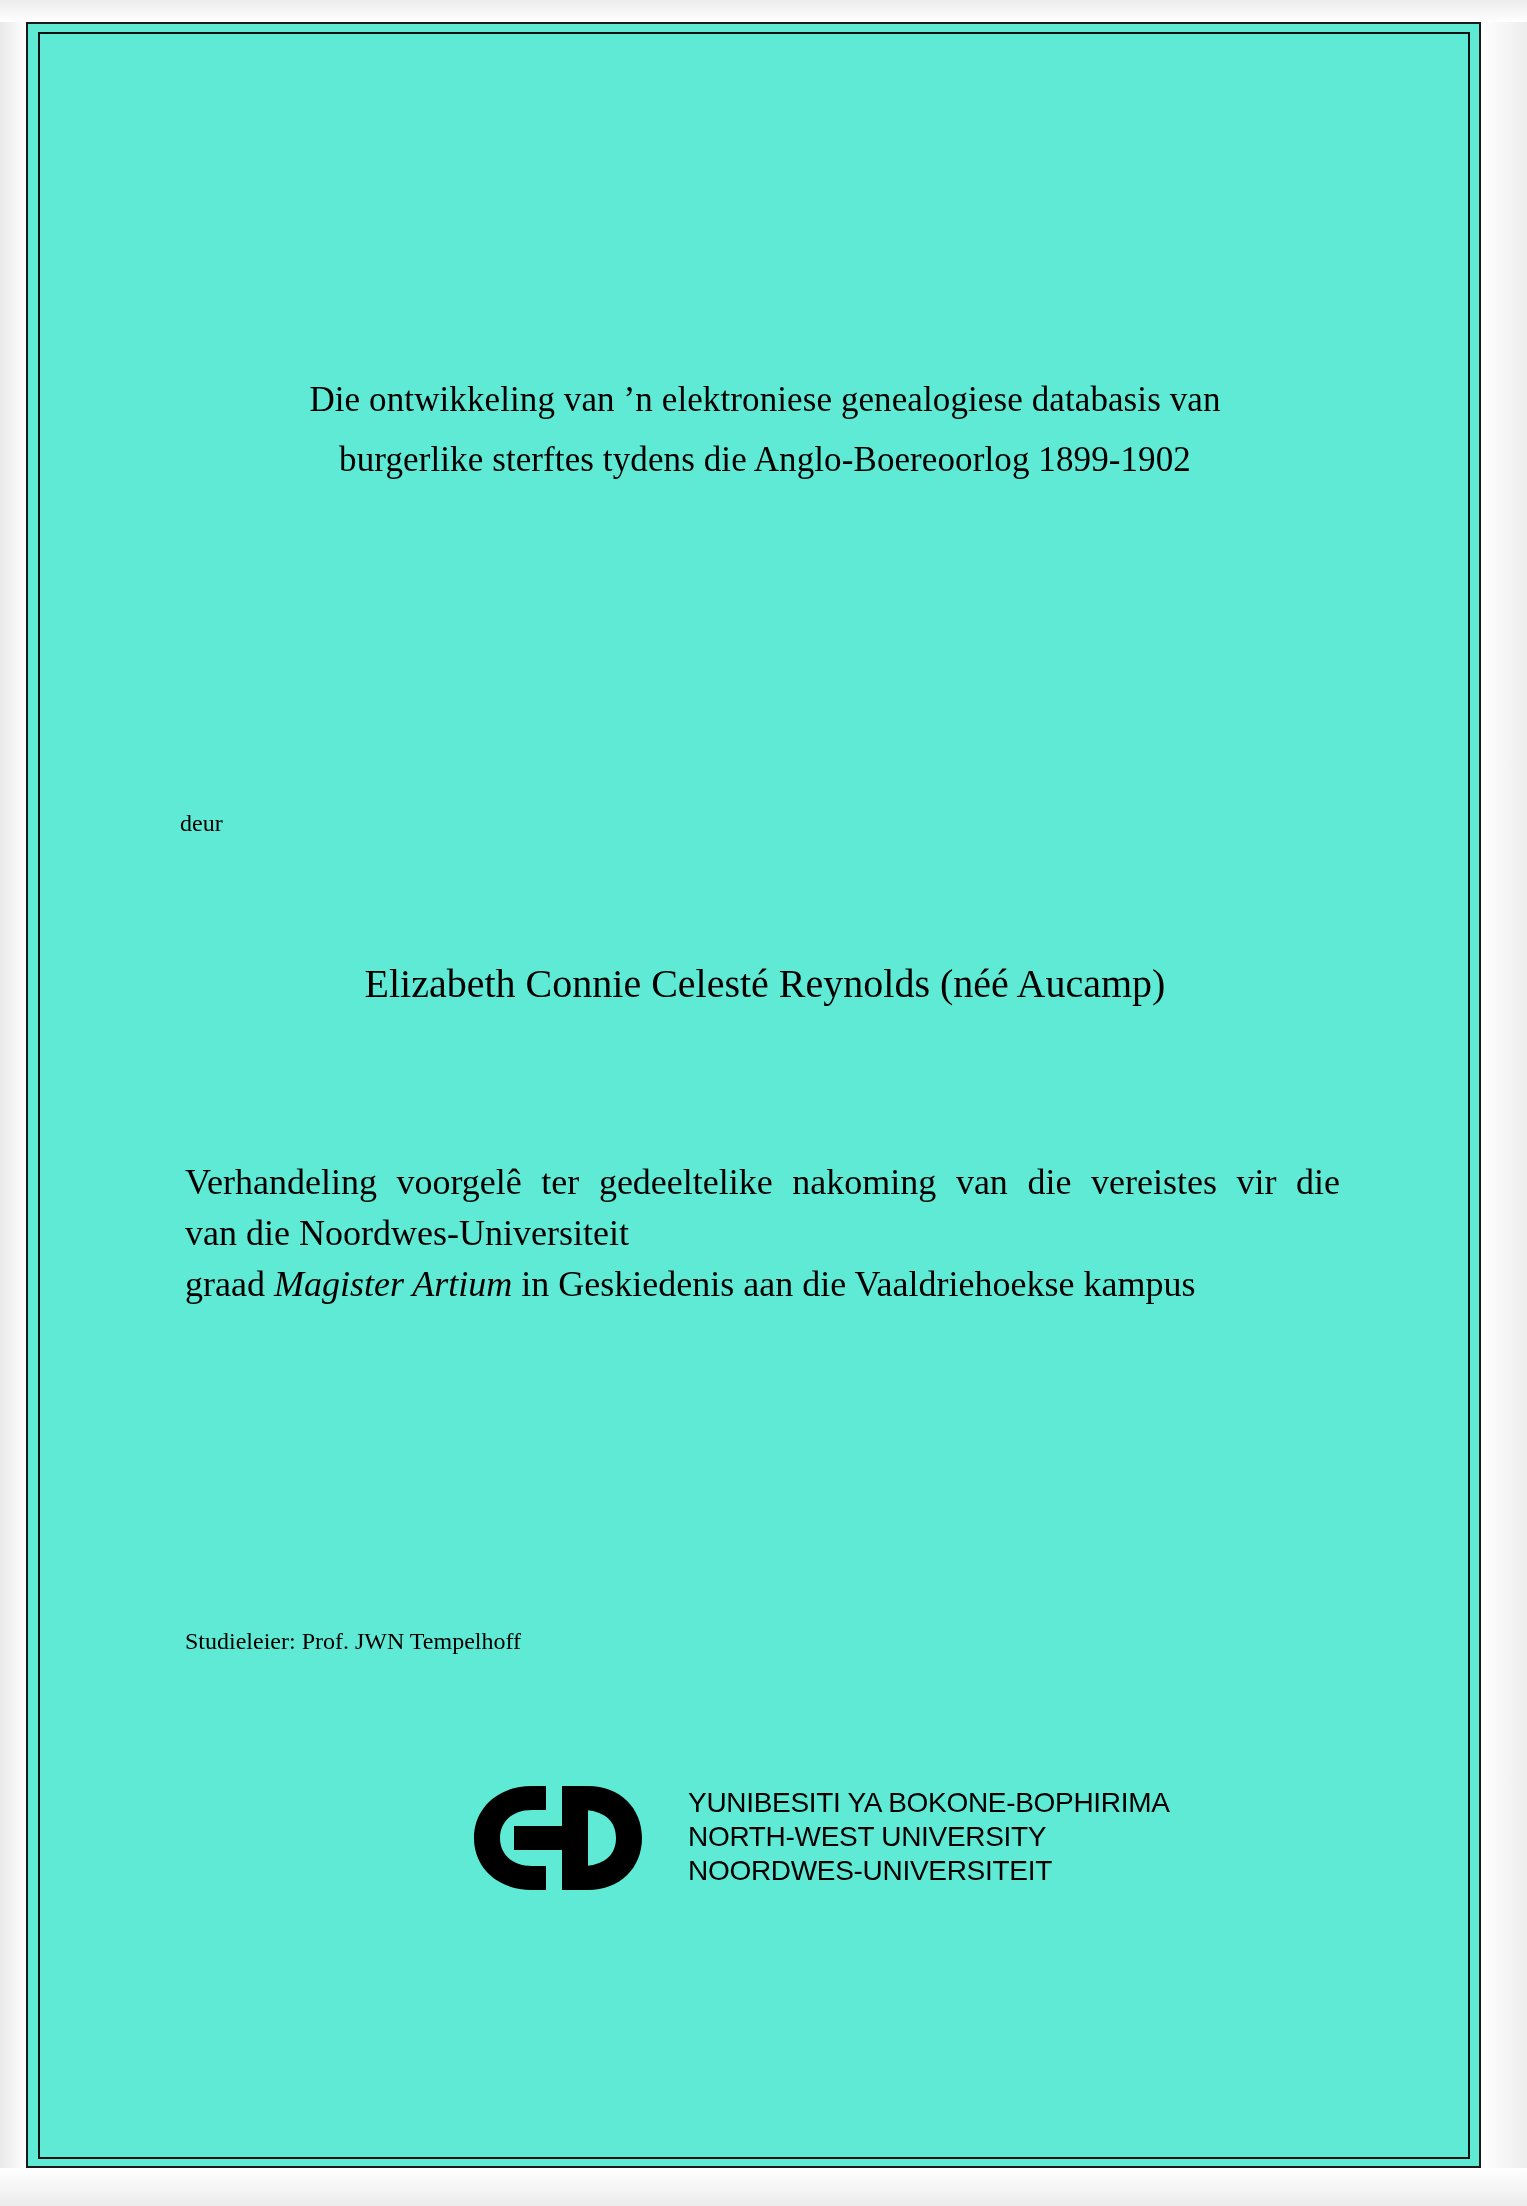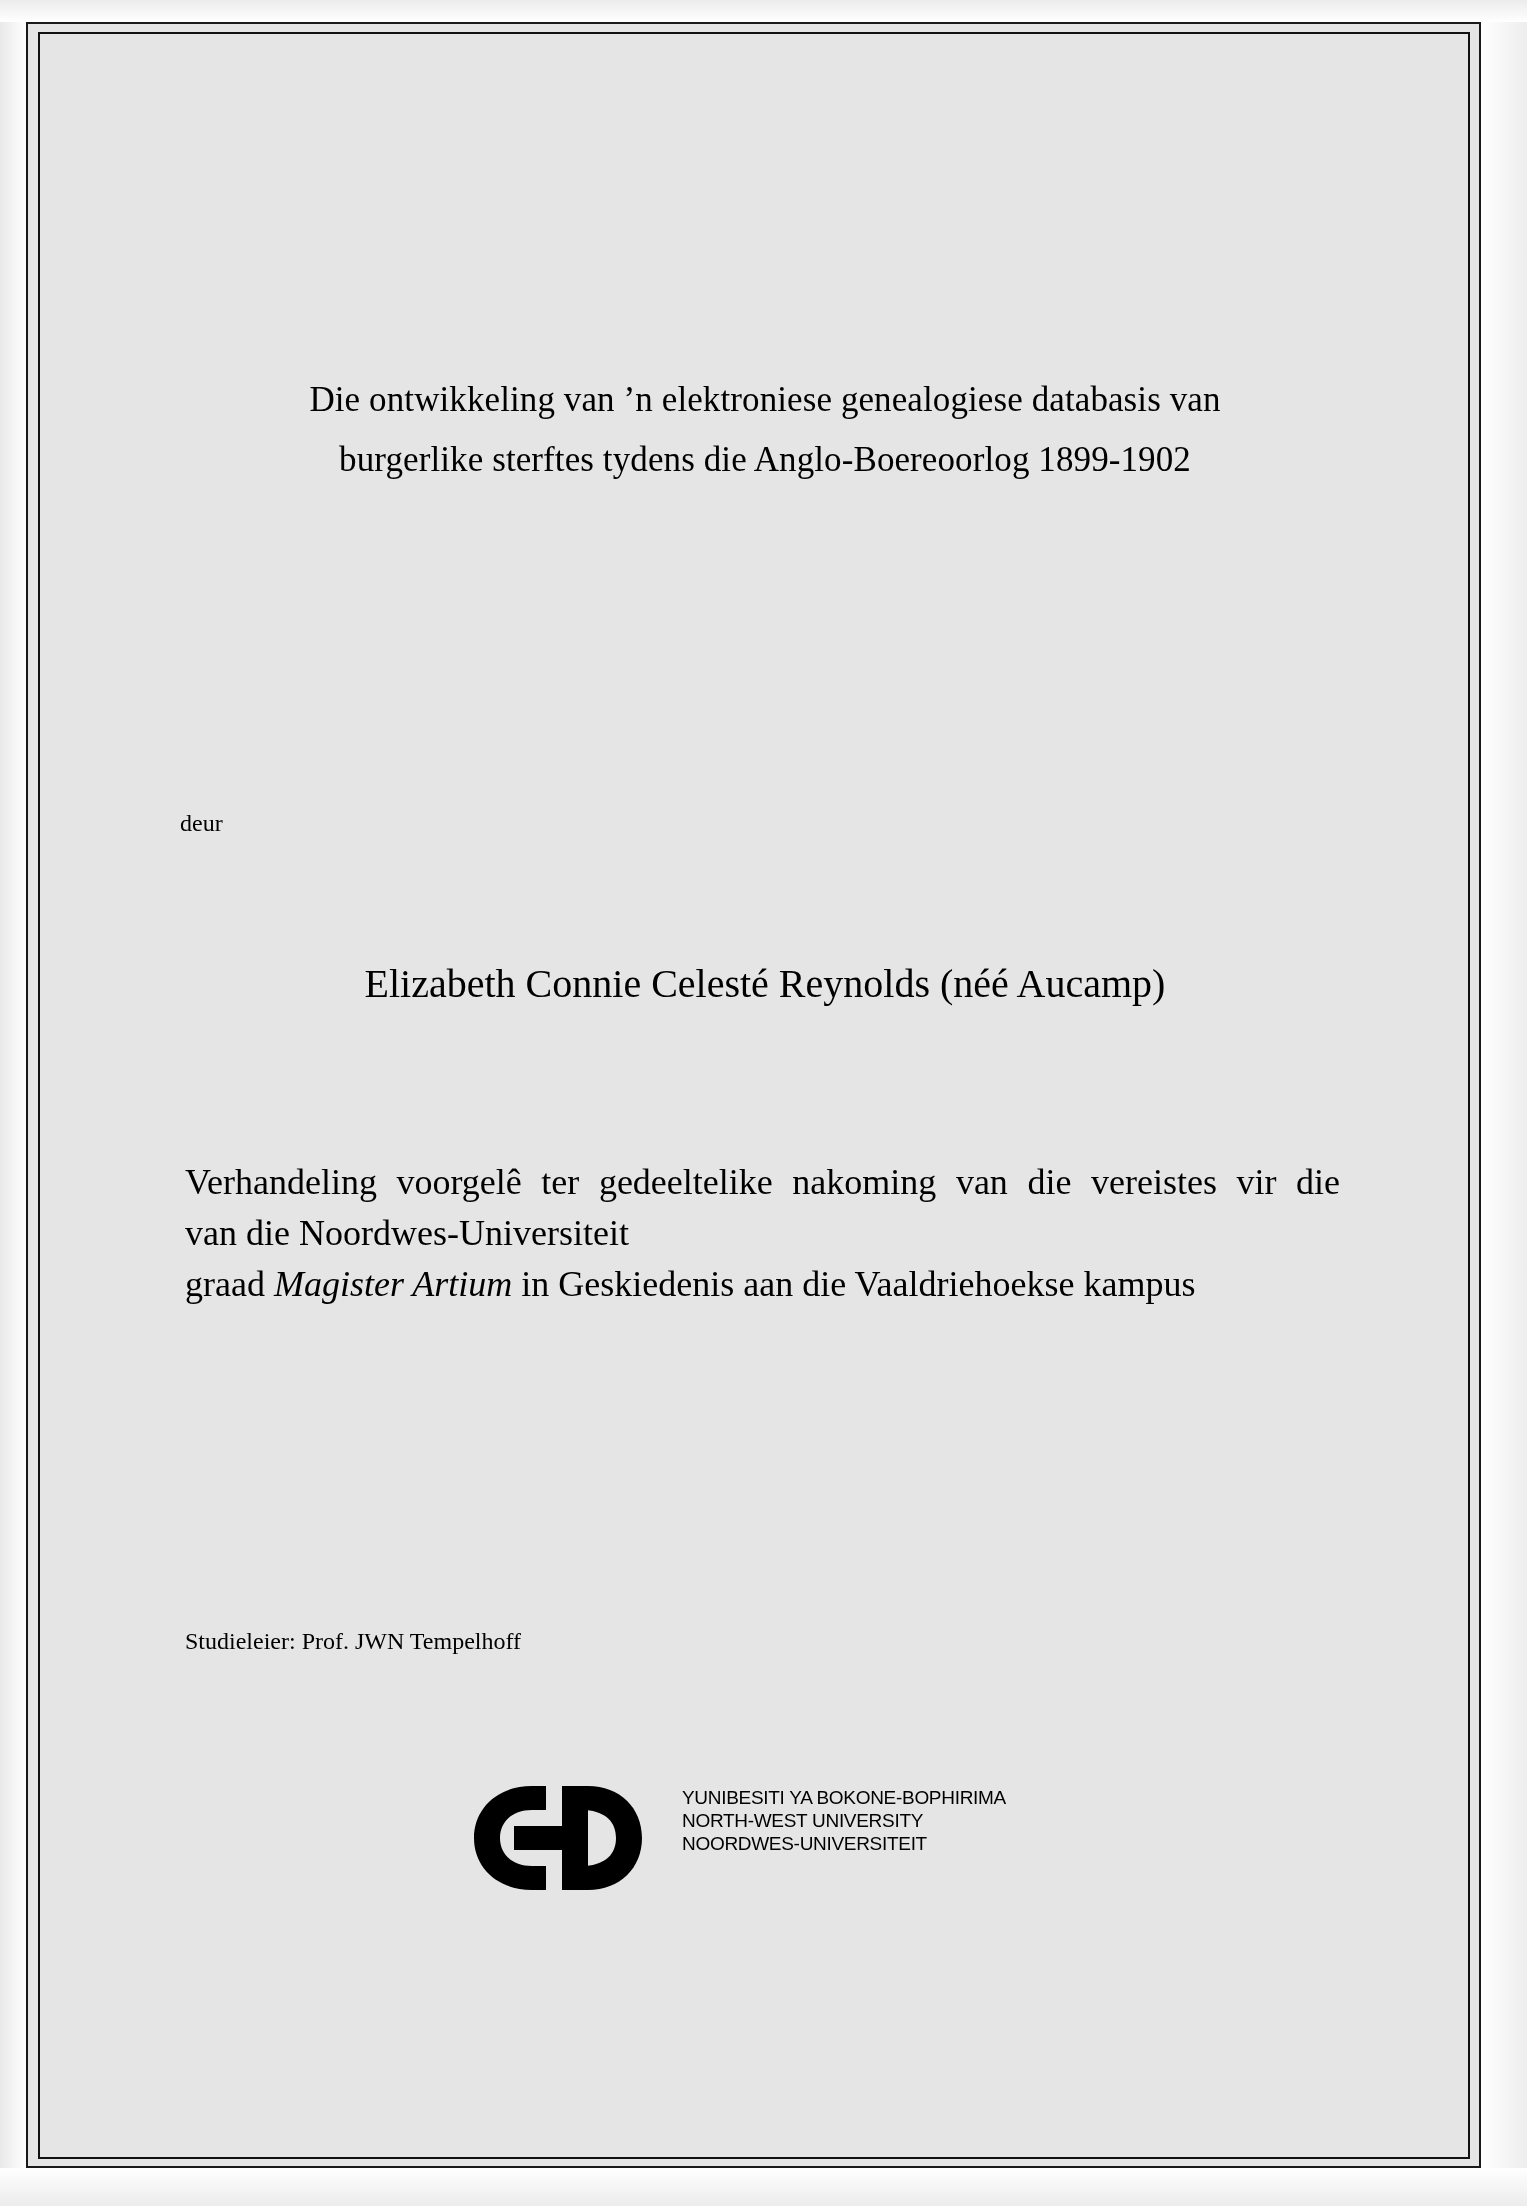--- a/index.html
+++ b/index.html
@@ -13,21 +13,21 @@
     font-family: "Liberation Serif", serif;
     color: #000000;
     position: relative;
     overflow: hidden;
   }
 
   
   .scan-page {
     position: absolute;
     inset: 0;
-    background: #e5e5e5;
+    background: #5eead4;
     text-decoration: underline;
   }
 
   
   .page-border-outer {
     position: absolute;
     left: 26px;
     top: 22px;
     width: 1455px;
     height: 2146px;
@@ -118,24 +118,24 @@
   }
   .logo-mark {
     position: absolute;
     left: 0;
     top: 4px;
     width: 195px;
     height: 108px;
   }
   .logo-text {
     position: absolute;
-    left: 212px;
+    left: 218px;
     top: 6px;
     font-family: "Liberation Sans", sans-serif;
-    font-size: 19px;
+    font-size: 28px;
     line-height: 1.22;
     letter-spacing: -0.3px;
     font-weight: 400;
   }
   .logo-text .ln { display: block; white-space: nowrap; }
 
   
   .edge-shade {
     position: absolute;
     pointer-events: none;

